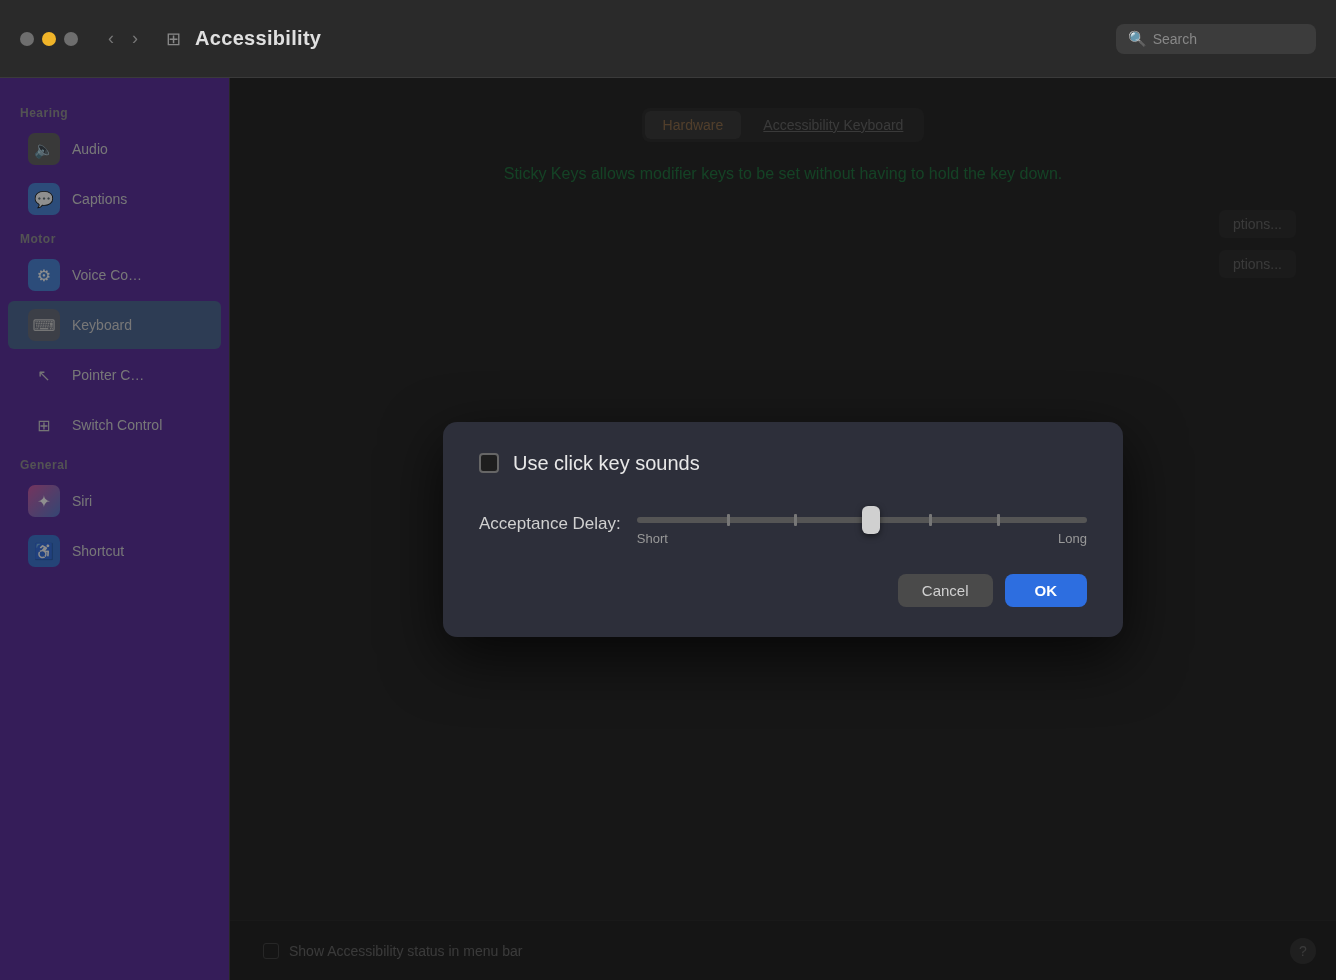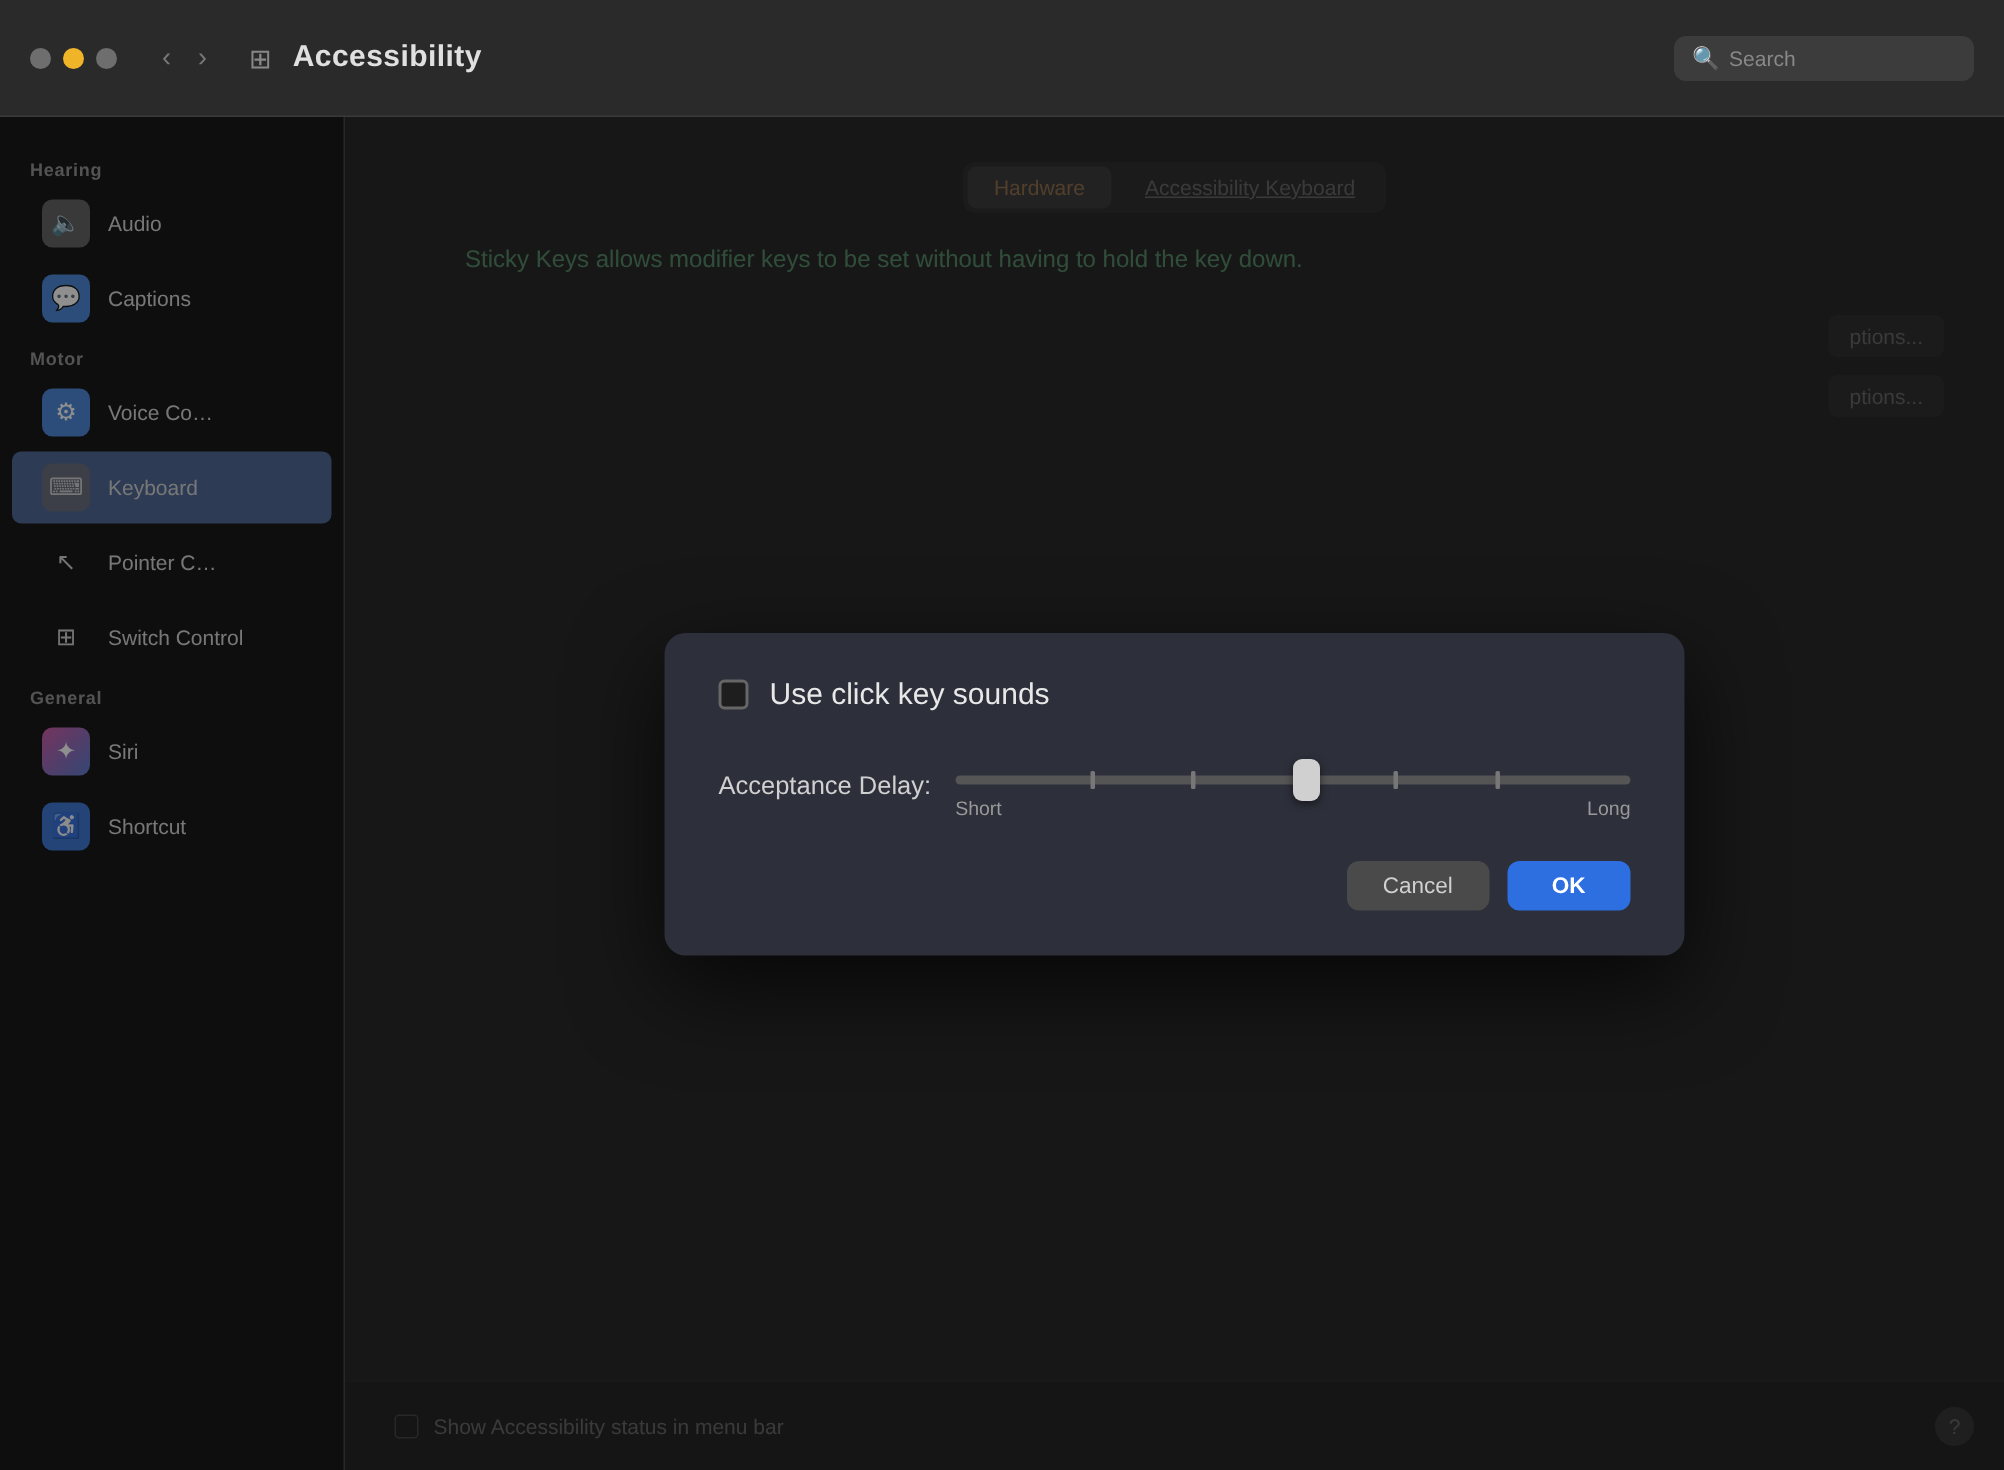--- a/index.html
+++ b/index.html
@@ -91,21 +91,21 @@
 
     
     .main-layout {
       display: flex;
       height: calc(100% - 78px);
     }
 
     
     .sidebar {
       width: 230px;
-      background: #000000;
+      background: #4c1d95;
       padding: 20px 0;
       border-right: 1px solid #333;
       display: flex;
       flex-direction: column;
       gap: 0;
     }
 
     .sidebar-section-label {
       color: #888;
       font-size: 12px;
@@ -190,23 +190,23 @@
       color: #fdba74;
     }
 
     .tab-btn.inactive {
       background: transparent;
       color: #aaa;
       text-decoration: underline;
     }
 
     .sticky-keys-desc {
-      color: #86efac;
+      color: #22c55e;
       font-size: 16px;
-      text-align: left;
+      text-align: center;
       margin: 20px 40px;
       line-height: 1.5;
     }
 
     .options-btn {
       background: #3a3a3a;
       color: #aaa;
       border: none;
       border-radius: 6px;
       padding: 6px 14px;

